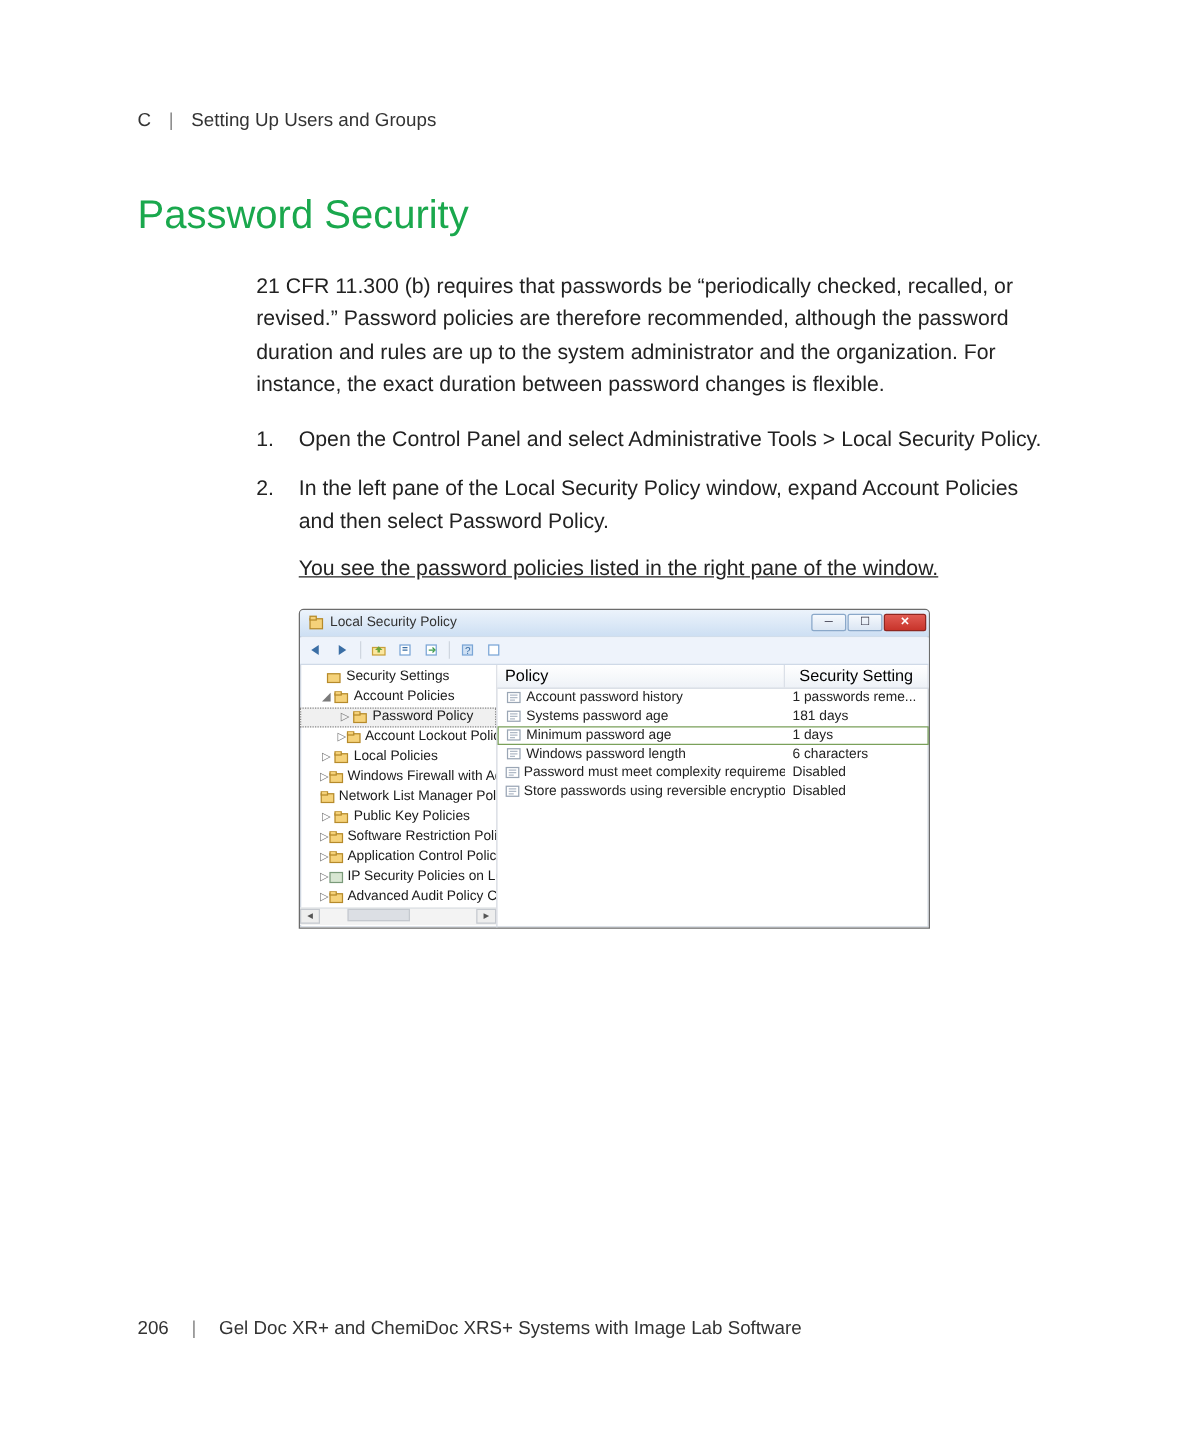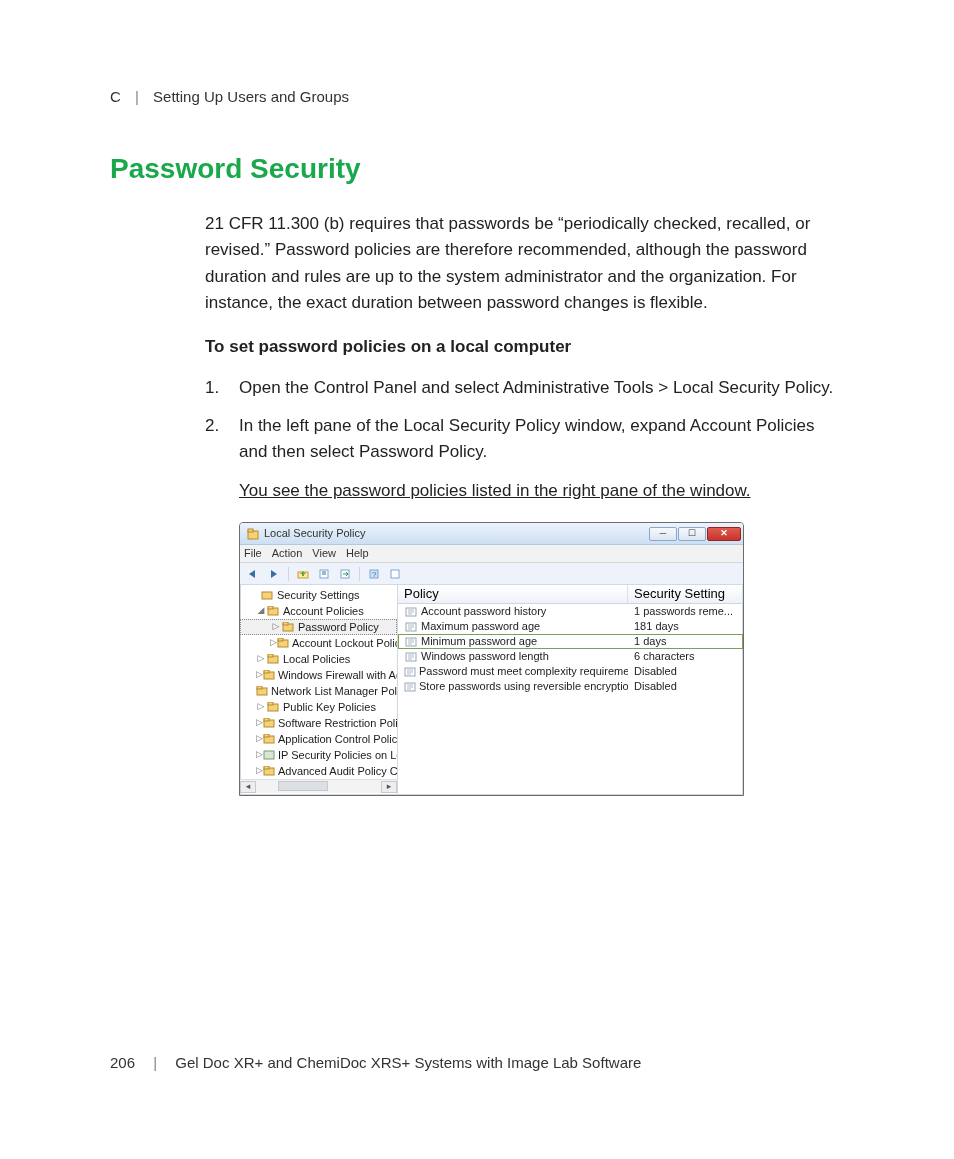--- a/index.html
+++ b/index.html
@@ -26,22 +26,22 @@
       padding: 88px 110px 60px 110px;
       min-height: 1159px;
     }
     .breadcrumb {
       font-size: 15px;
       color: #333;
       margin-bottom: 48px;
     }
     .breadcrumb .sep { color: #888; margin: 0 10px; }
     h1.title {
-      font-size: 28px;
-      font-weight: 700;
+      font-size: 32px;
+      font-weight: 400;
       color: var(--brand-green);
       margin: 0 0 26px 0;
     }
     .body-text {
       margin-left: 95px;
       font-size: 17px;
       line-height: 1.55;
       color: #222;
     }
     .body-text p { margin: 0 0 18px 0; }
@@ -170,21 +170,21 @@
     .col {
       height: 18px;
       line-height: 18px;
       padding: 0 6px;
       border-right: 1px solid #dbe0e8;
       font-size: 13px;
       overflow:hidden;
       white-space:nowrap;
     }
     .col1 { width: 230px; }
-    .col2 { flex:1; }
+    .col2 { flex:1;text-align:center; }
     .list-row {
       display:flex;
       height: 15px;
       line-height: 15px;
       padding: 0;
       white-space: nowrap;
       overflow:hidden;
     }
     .list-row.selected {
       outline: 1px solid #7aa05a;
@@ -211,21 +211,20 @@
   <div class="breadcrumb">
     <span>C</span>
     <span class="sep">|</span>
     <span>Setting Up Users and Groups</span>
   </div>
 
   <h1 class="title">Password Security</h1>
 
   <div class="body-text">
     <p>21 CFR 11.300 (b) requires that passwords be “periodically checked, recalled, or revised.” Password policies are therefore recommended, although the password duration and rules are up to the system administrator and the organization. For instance, the exact duration between password changes is flexible.</p>
-    <p class="subhead">To set password policies on a local computer</p>
 
     <ol class="steps">
       <li>
         <span class="num">1.</span>
         <span>Open the Control Panel and select Administrative Tools &gt; Local Security Policy.</span>
       </li>
       <li>
         <span class="num">2.</span>
         <span>In the left pane of the Local Security Policy window, expand Account Policies and then select Password Policy.</span>
       </li>
@@ -240,26 +239,20 @@
               <rect x="1" y="3" width="10" height="8" fill="#f5d27a" stroke="#b68a2a"></rect>
               <rect x="1" y="1" width="5" height="3" fill="#f5d27a" stroke="#b68a2a"></rect>
             </svg>
         </span>
         <span class="label">Local Security Policy</span>
         <div class="win-btns">
           <div class="wb">─</div>
           <div class="wb">☐</div>
           <div class="wb close">✕</div>
         </div>
-      </div>
-      <div class="win-menu">
-        <span>File</span>
-        <span>Action</span>
-        <span>View</span>
-        <span>Help</span>
       </div>
       <div class="win-tool">
         <div class="tbtn">
             <svg width="10" height="8">
               <path d="M7 0 L1 4 L7 8 Z" fill="#3a6ea5"></path>
             </svg>
           </div>
         <div class="tbtn">
             <svg width="10" height="8">
               <path d="M2 0 L8 4 L2 8 Z" fill="#3a6ea5"></path>
@@ -451,21 +444,21 @@
               <div class="list-row">
                 <div class="cell cell1">
                   <span class="row-icon">
                     <svg width="12" height="10">
                       <rect x="1" y="1" width="10" height="8" fill="#fff" stroke="#9aa6b5"></rect>
                       <line x1="3" y1="3" x2="9" y2="3" stroke="#b0bac7"></line>
                       <line x1="3" y1="5" x2="9" y2="5" stroke="#b0bac7"></line>
                       <line x1="3" y1="7" x2="7" y2="7" stroke="#b0bac7"></line>
                     </svg>
                   </span>
-                  <span>Maximum password age</span>
+                  <span>Systems password age</span>
                 </div>
                 <div class="cell cell2">181 days</div>
               </div>
               <div class="list-row selected">
                 <div class="cell cell1">
                   <span class="row-icon">
                     <svg width="12" height="10">
                       <rect x="1" y="1" width="10" height="8" fill="#fff" stroke="#9aa6b5"></rect>
                       <line x1="3" y1="3" x2="9" y2="3" stroke="#b0bac7"></line>
                       <line x1="3" y1="5" x2="9" y2="5" stroke="#b0bac7"></line>

